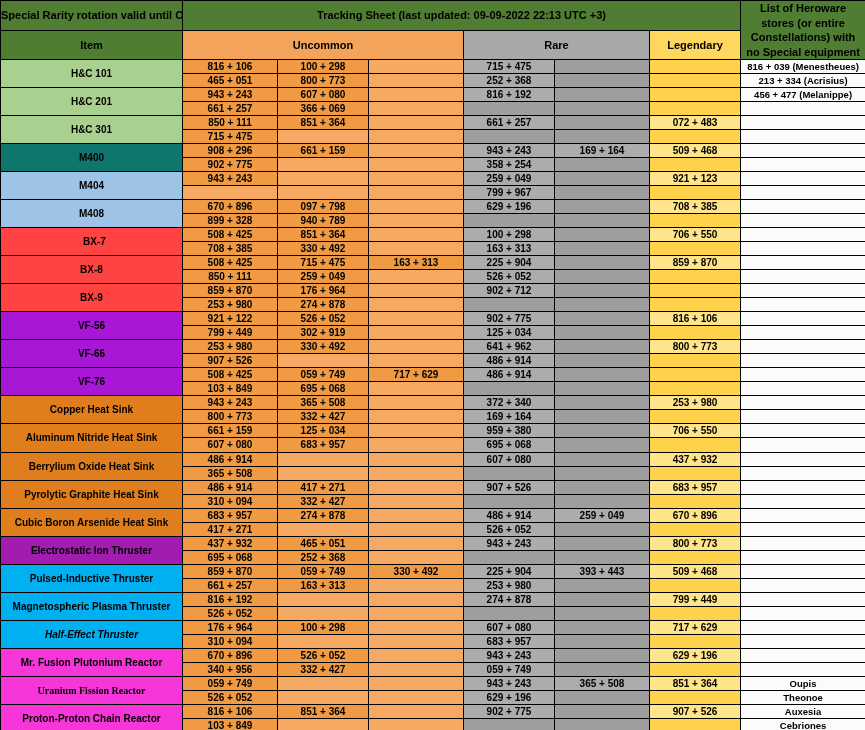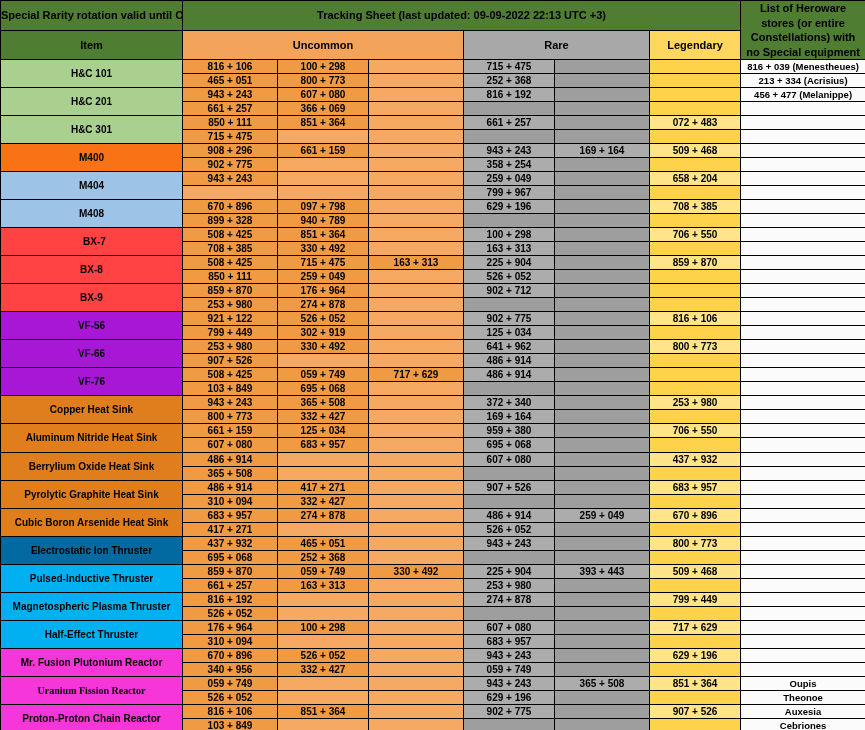--- a/index.html
+++ b/index.html
@@ -113,21 +113,21 @@
       <tr>
         <td class="u filled">715 + 475</td>
         <td class="u empty"></td>
         <td class="u empty"></td>
         <td class="r empty"></td>
         <td class="r empty"></td>
         <td class="l empty"></td>
         <td class="store"></td>
       </tr>
       <tr>
-        <td rowspan="2" class="item-cell" style="background: #f97316;">M400</td>
+        <td rowspan="2" class="item-cell" style="background: #0f766e;">M400</td>
         <td class="u filled">908 + 296</td>
         <td class="u filled">661 + 159</td>
         <td class="u empty"></td>
         <td class="r filled">943 + 243</td>
         <td class="r filled">169 + 164</td>
         <td class="l filled">509 + 468</td>
         <td class="store"></td>
       </tr>
       <tr>
         <td class="u filled">902 + 775</td>
@@ -138,21 +138,21 @@
         <td class="l empty"></td>
         <td class="store"></td>
       </tr>
       <tr>
         <td rowspan="2" class="item-cell" style="background: rgb(157, 195, 230);">M404</td>
         <td class="u filled">943 + 243</td>
         <td class="u empty"></td>
         <td class="u empty"></td>
         <td class="r filled">259 + 049</td>
         <td class="r empty"></td>
-        <td class="l filled">658 + 204</td>
+        <td class="l filled">921 + 123</td>
         <td class="store"></td>
       </tr>
       <tr>
         <td class="u empty"></td>
         <td class="u empty"></td>
         <td class="u empty"></td>
         <td class="r filled">799 + 967</td>
         <td class="r empty"></td>
         <td class="l empty"></td>
         <td class="store"></td>
@@ -379,21 +379,21 @@
       <tr>
         <td class="u filled">417 + 271</td>
         <td class="u empty"></td>
         <td class="u empty"></td>
         <td class="r filled">526 + 052</td>
         <td class="r empty"></td>
         <td class="l empty"></td>
         <td class="store"></td>
       </tr>
       <tr>
-        <td rowspan="2" class="item-cell" style="background: #0369a1;">Electrostatic Ion Thruster</td>
+        <td rowspan="2" class="item-cell" style="background: #a21caf;">Electrostatic Ion Thruster</td>
         <td class="u filled">437 + 932</td>
         <td class="u filled">465 + 051</td>
         <td class="u empty"></td>
         <td class="r filled">943 + 243</td>
         <td class="r empty"></td>
         <td class="l filled">800 + 773</td>
         <td class="store"></td>
       </tr>
       <tr>
         <td class="u filled">695 + 068</td>
@@ -436,21 +436,21 @@
       <tr>
         <td class="u filled">526 + 052</td>
         <td class="u empty"></td>
         <td class="u empty"></td>
         <td class="r empty"></td>
         <td class="r empty"></td>
         <td class="l empty"></td>
         <td class="store"></td>
       </tr>
       <tr>
-        <td rowspan="2" class="item-cell" style="background: rgb(0, 176, 240);">Half-Effect Thruster</td>
+        <td rowspan="2" class="item-cell" style="background: rgb(0, 176, 240); font-style: italic;">Half-Effect Thruster</td>
         <td class="u filled">176 + 964</td>
         <td class="u filled">100 + 298</td>
         <td class="u empty"></td>
         <td class="r filled">607 + 080</td>
         <td class="r empty"></td>
         <td class="l filled">717 + 629</td>
         <td class="store"></td>
       </tr>
       <tr>
         <td class="u filled">310 + 094</td>

